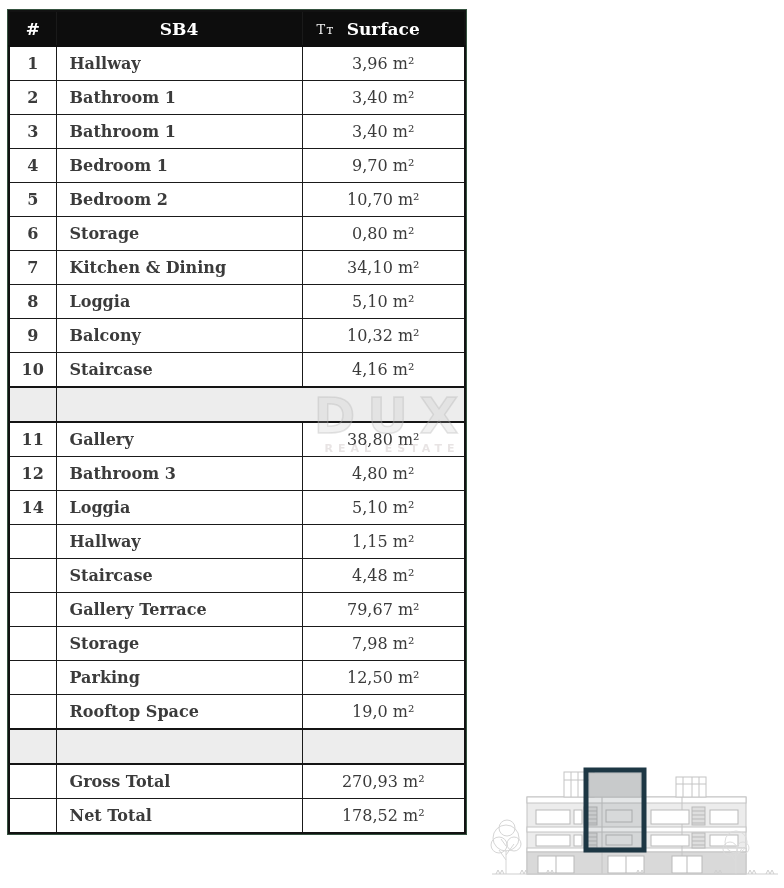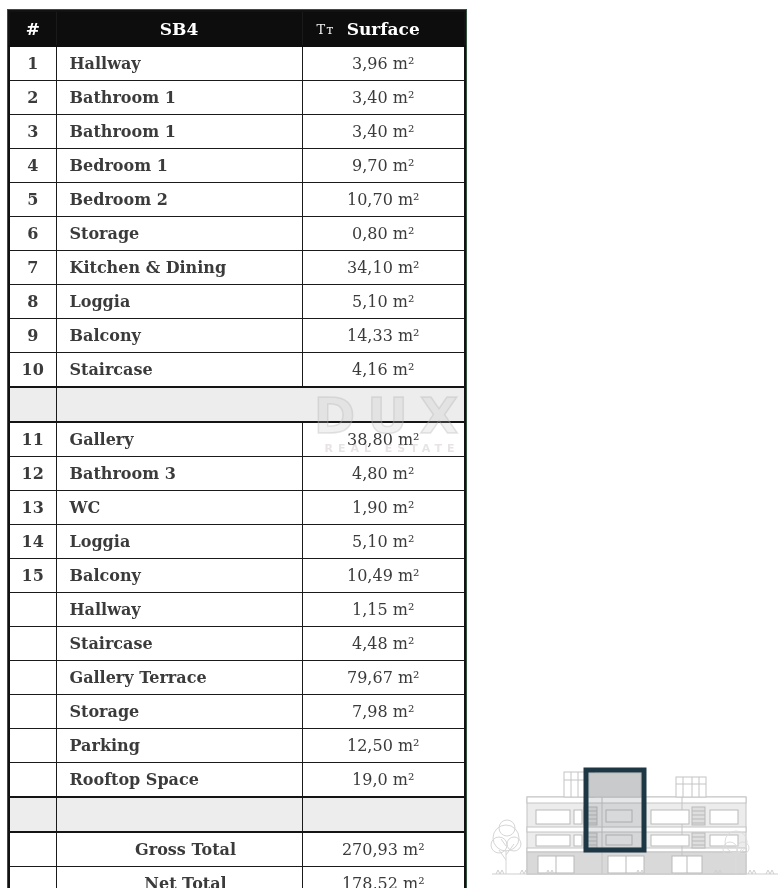--- a/index.html
+++ b/index.html
@@ -14,21 +14,21 @@
         overflow:hidden;white-space:nowrap;}
   thead th{background:#0d0d0d;color:#ffffff;font-weight:bold;font-size:17px;
         border-bottom:2px solid #0d0d0d;}
   th.h-surface{position:relative;}
   .tt-icon{position:absolute;left:14px;top:50%;transform:translateY(-50%);
         font-size:13px;font-weight:normal;color:#f2f2f2;letter-spacing:1px;}
   td.c-num{text-align:center;font-weight:bold;}
   td.c-name{text-align:left;padding-left:13px;font-weight:bold;}
   td.c-surface{text-align:center;font-weight:normal;}
   tr.sep td{background:#ededed;border-top:2px solid #141414;border-bottom:2px solid #141414;}
-  tr.total td{font-weight:bold;text-align:center;}
+  tr.total td{font-weight:bold;}
   tr.total td.c-surface{font-weight:normal;}
 
   
   .watermark{position:absolute;left:312px;top:390px;width:160px;text-align:center;
         pointer-events:none;z-index:3;font-family:"DejaVu Sans","Liberation Sans",sans-serif;}
   .wm-main{font-size:50px;font-weight:bold;line-height:52px;letter-spacing:12px;
         color:rgba(190,190,190,0.22);-webkit-text-stroke:1.5px rgba(180,180,180,0.35);}
   .wm-sub{margin-top:0;font-size:11px;font-weight:bold;letter-spacing:5px;
         color:rgba(205,195,195,0.45);}
 
@@ -93,21 +93,21 @@
           <td class="c-surface">34,10 m²</td>
         </tr>
         <tr class="item">
           <td class="c-num">8</td>
           <td class="c-name">Loggia</td>
           <td class="c-surface">5,10 m²</td>
         </tr>
         <tr class="item">
           <td class="c-num">9</td>
           <td class="c-name">Balcony</td>
-          <td class="c-surface">14,33 m²</td>
+          <td class="c-surface">10,32 m²</td>
         </tr>
         <tr class="item">
           <td class="c-num">10</td>
           <td class="c-name">Staircase</td>
           <td class="c-surface">4,16 m²</td>
         </tr>
         <tr class="sep">
           <td></td>
           <td colspan="2"></td>
         </tr>
@@ -115,33 +115,23 @@
           <td class="c-num">11</td>
           <td class="c-name">Gallery</td>
           <td class="c-surface">38,80 m²</td>
         </tr>
         <tr class="item">
           <td class="c-num">12</td>
           <td class="c-name">Bathroom 3</td>
           <td class="c-surface">4,80 m²</td>
         </tr>
         <tr class="item">
-          <td class="c-num">13</td>
-          <td class="c-name">WC</td>
-          <td class="c-surface">1,90 m²</td>
-        </tr>
-        <tr class="item">
           <td class="c-num">14</td>
           <td class="c-name">Loggia</td>
           <td class="c-surface">5,10 m²</td>
-        </tr>
-        <tr class="item">
-          <td class="c-num">15</td>
-          <td class="c-name">Balcony</td>
-          <td class="c-surface">10,49 m²</td>
         </tr>
         <tr class="item">
           <td class="c-num"></td>
           <td class="c-name">Hallway</td>
           <td class="c-surface">1,15 m²</td>
         </tr>
         <tr class="item">
           <td class="c-num"></td>
           <td class="c-name">Staircase</td>
           <td class="c-surface">4,48 m²</td>

